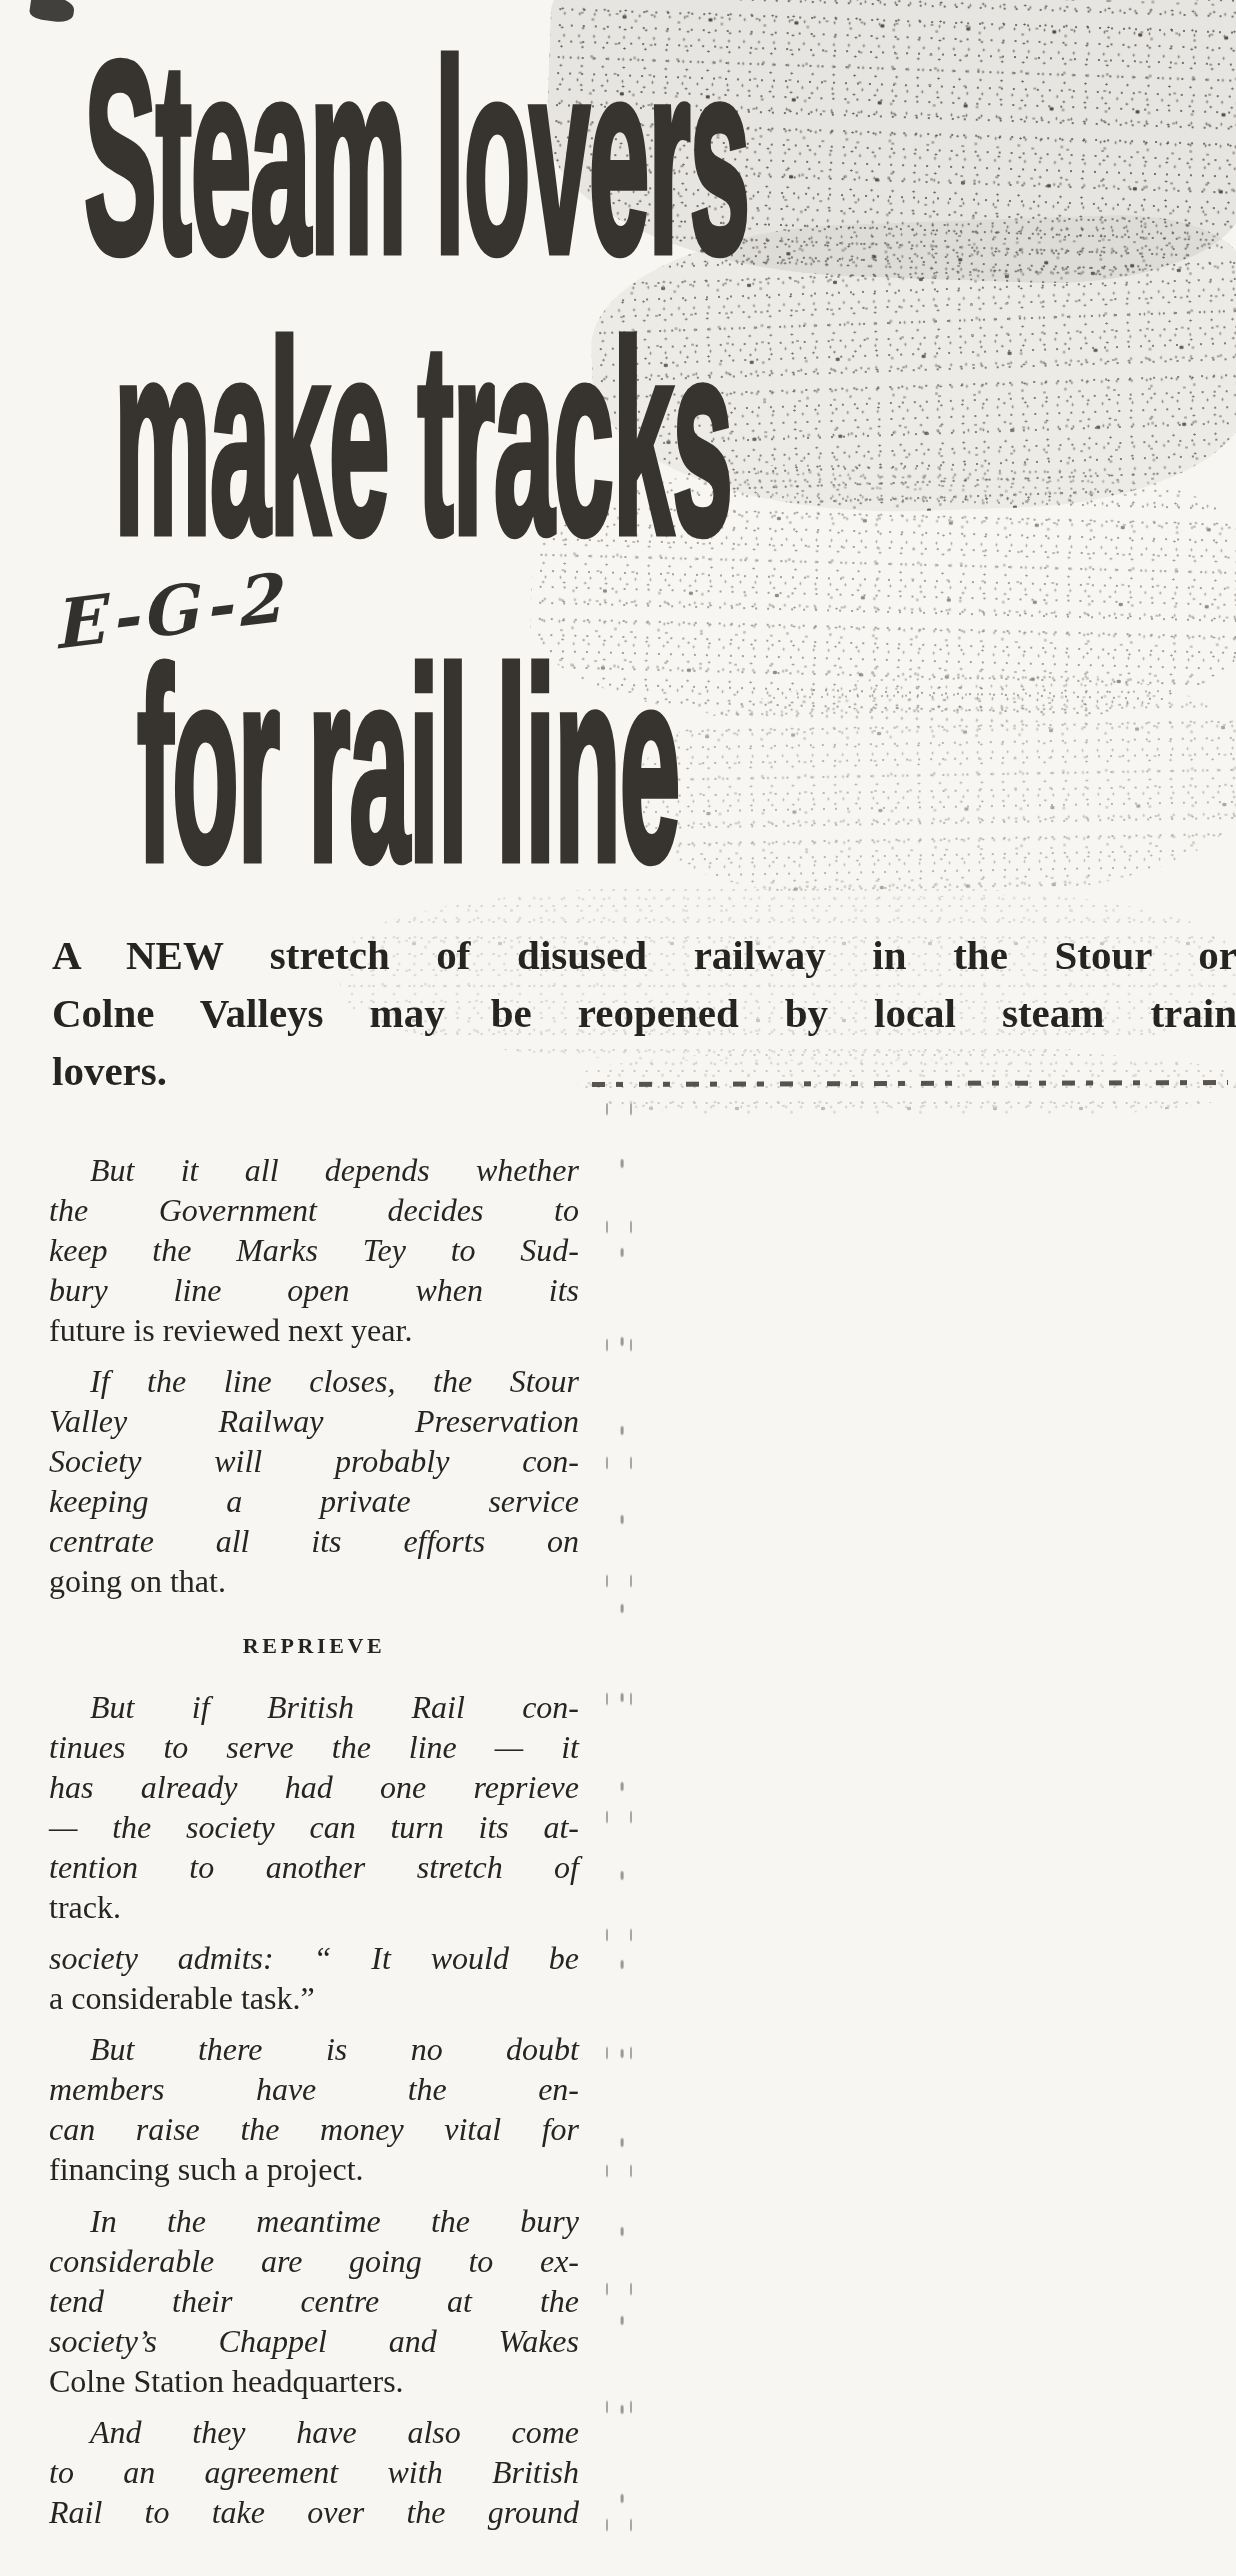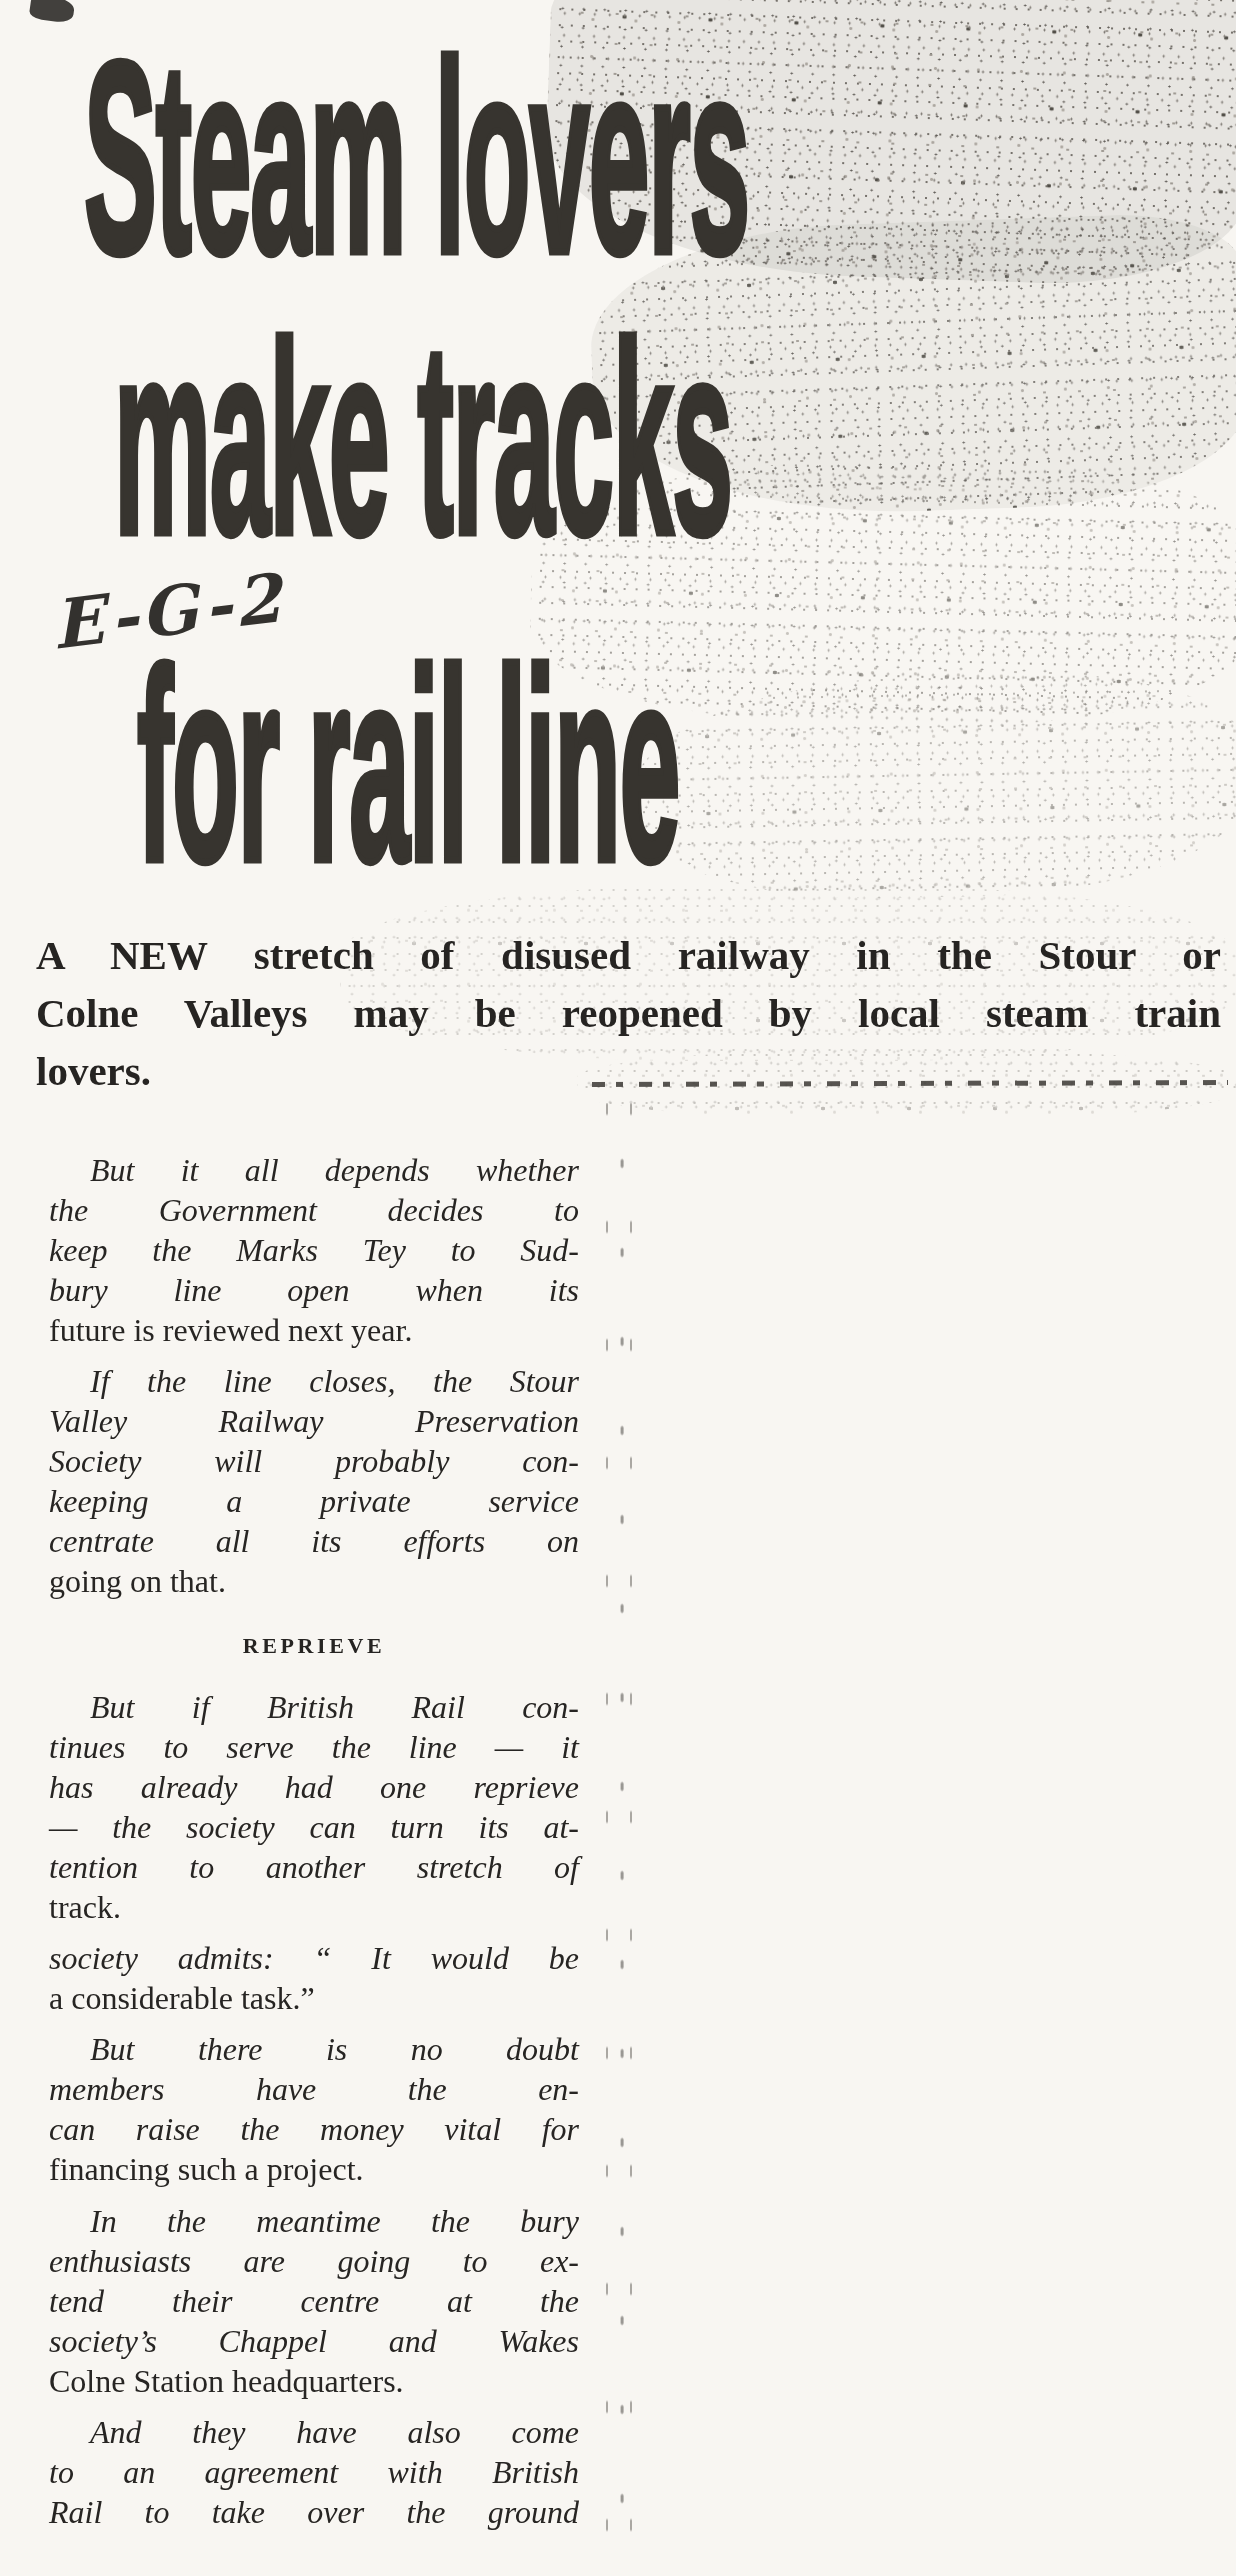--- a/index.html
+++ b/index.html
@@ -51,21 +51,21 @@
   
   .handwriting{
     position:absolute;z-index:3;left:58px;top:571px;
     font-family:"DejaVu Serif",serif;font-style:italic;font-weight:700;
     font-size:67px;letter-spacing:4.1px;color:#33312e;
     transform:rotate(-7deg) skewX(-6deg);
   }
 
   
   .standfirst{
-    position:absolute;z-index:3;left:36px;top:926px;width:1185px;
+    position:absolute;z-index:3;left:52px;top:926px;width:1185px;
     font-weight:700;font-size:41px;line-height:58px;color:#262422;
   }
   .sline.just{text-align:justify;text-align-last:justify;}
 
   
   .tear-dash{
     position:absolute;z-index:3;left:592px;top:1081px;width:636px;height:5.2px;
     background:repeating-linear-gradient(90deg,
       #3b3834 0 13.4px, transparent 13.4px 24px,
       #3b3834 24px 31px, transparent 31px 47px);
@@ -154,21 +154,21 @@
         <div class="line">a considerable task.”</div>
       </div>
       <div class="para">
         <div class="line just indent">But there is no doubt</div>
         <div class="line just">members have the en-</div>
         <div class="line just">can raise the money vital for</div>
         <div class="line">financing such a project.</div>
       </div>
       <div class="para">
         <div class="line just indent">In the meantime the bury</div>
-        <div class="line just">enthusiasts are going to ex-</div>
+        <div class="line just">considerable are going to ex-</div>
         <div class="line just">tend their centre at the</div>
         <div class="line just">society’s Chappel and Wakes</div>
         <div class="line">Colne Station headquarters.</div>
       </div>
       <div class="para">
         <div class="line just indent">And they have also come</div>
         <div class="line just">to an agreement with British</div>
         <div class="line just">Rail to take over the ground</div>
       </div>
     </div>

